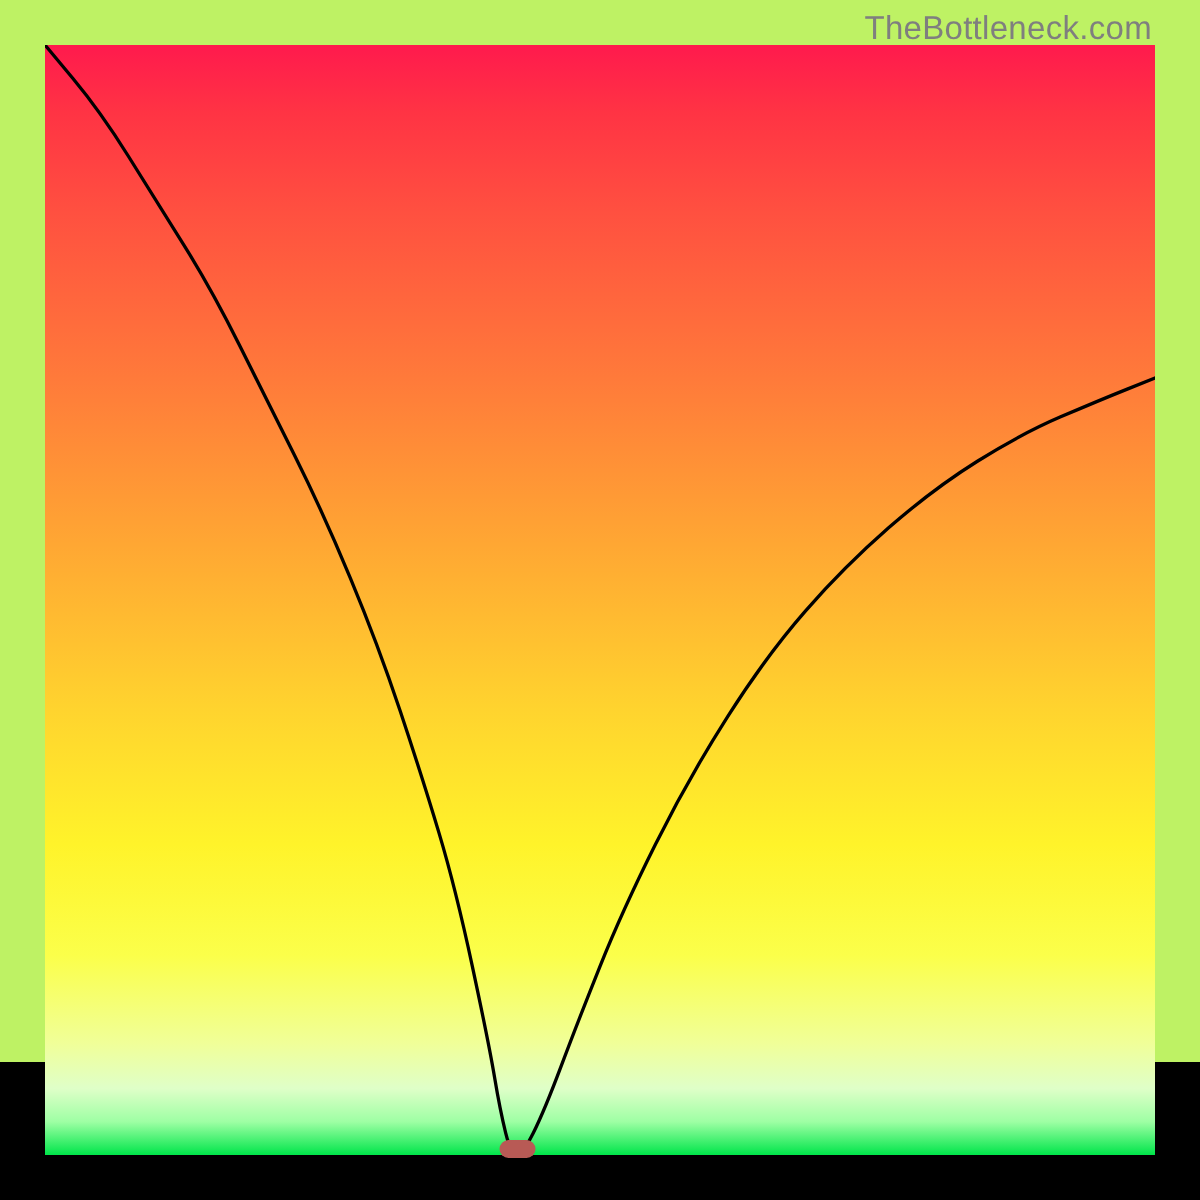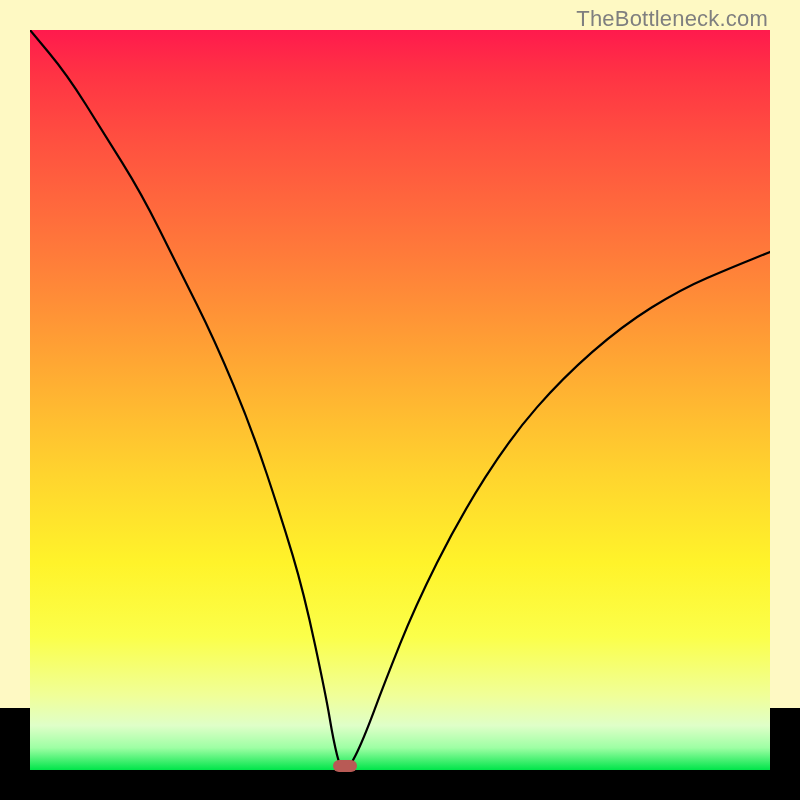--- a/index.html
+++ b/index.html
@@ -8,21 +8,21 @@
     width: 800px;
     height: 800px;
     overflow: hidden;
     background: #000;
     font-family: Arial, Helvetica, sans-serif;
   }
   .chart-wrapper {
     position: relative;
     width: 800px;
     height: 708px;
-    background: #fef9c3;
+    background: #bef264;
   }
   .plot-area {
     position: absolute;
     left: 30px;
     top: 30px;
     width: 740px;
     height: 740px;
     background: linear-gradient(
       to bottom,
       #ff1a4d 0%,

